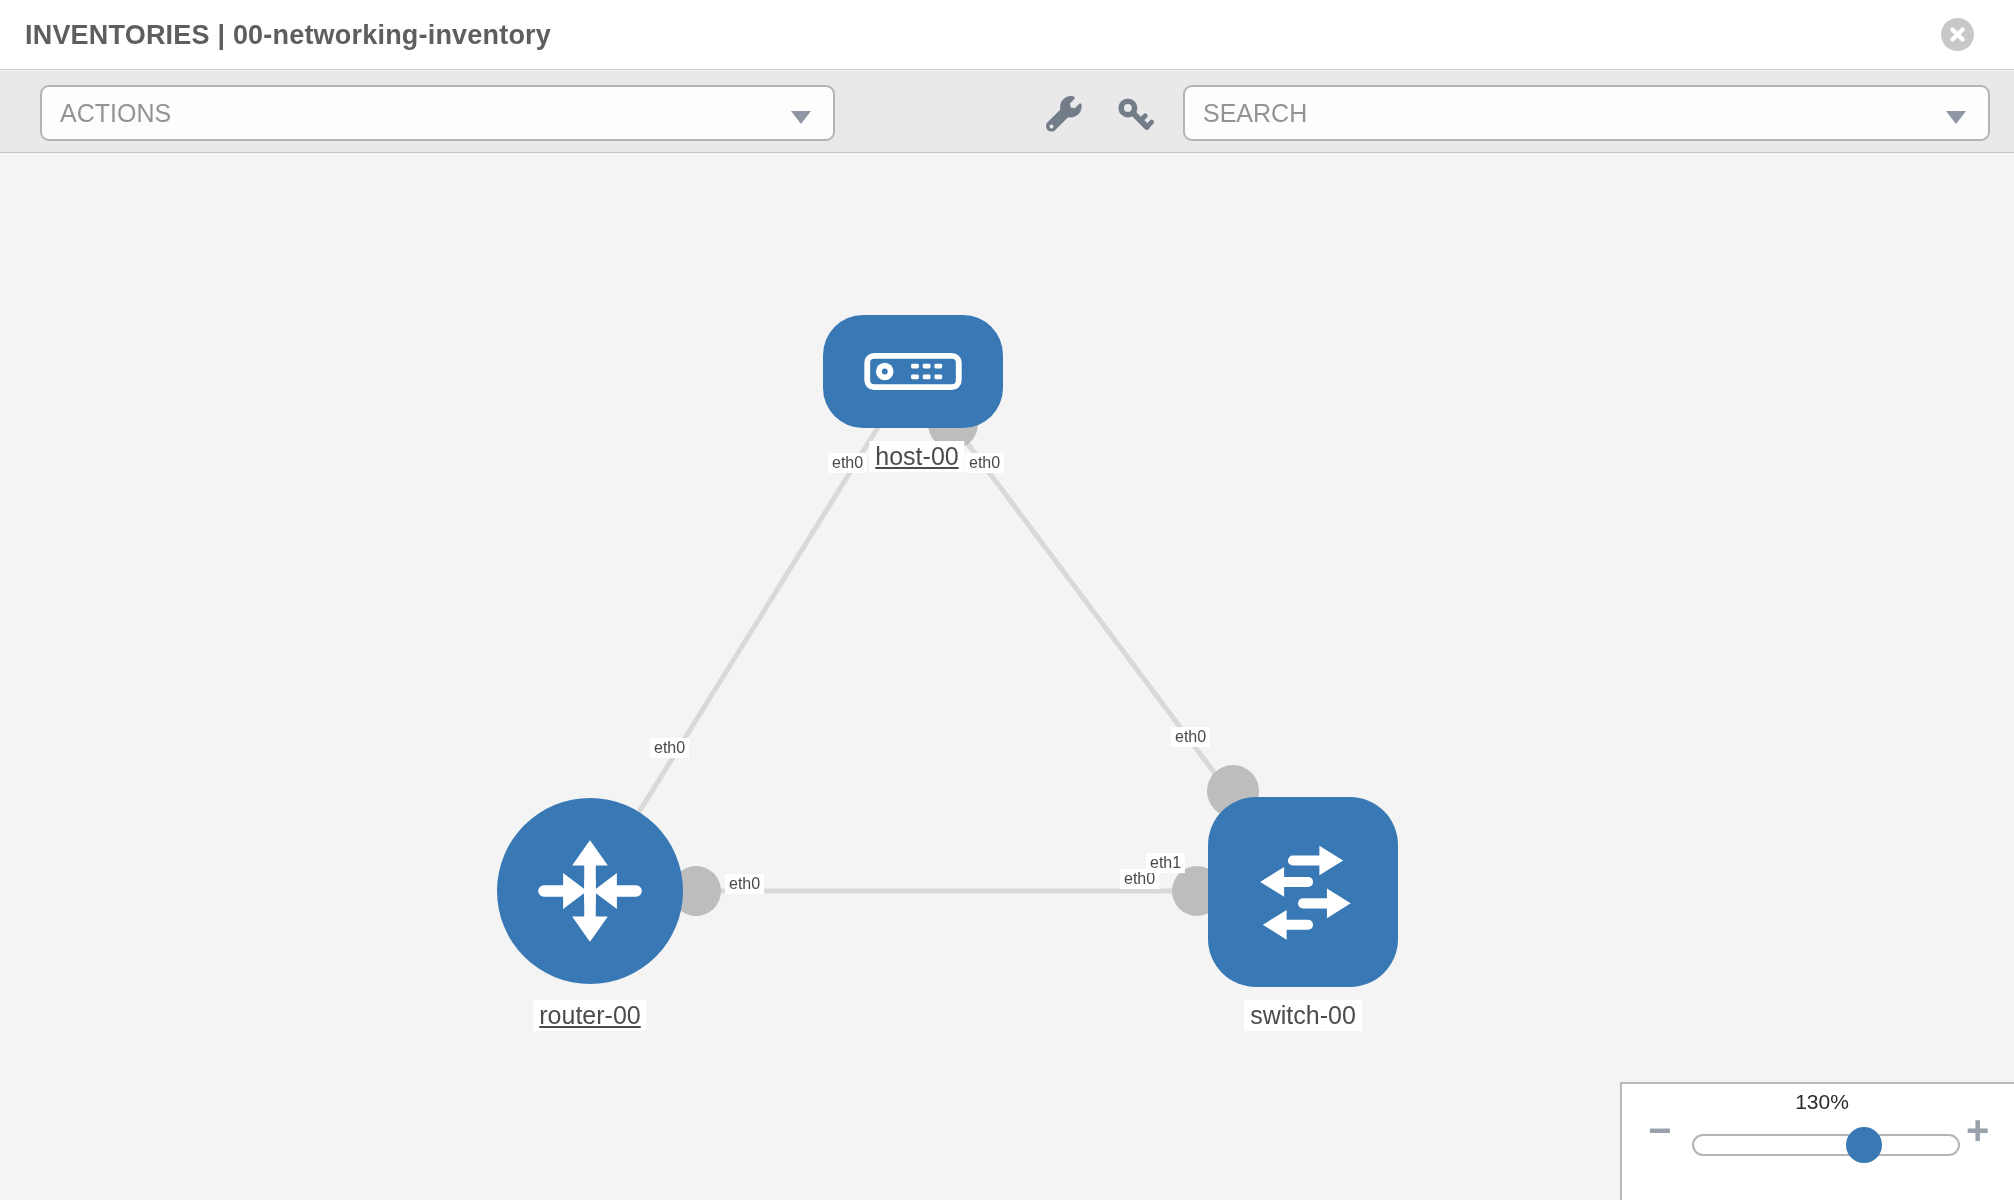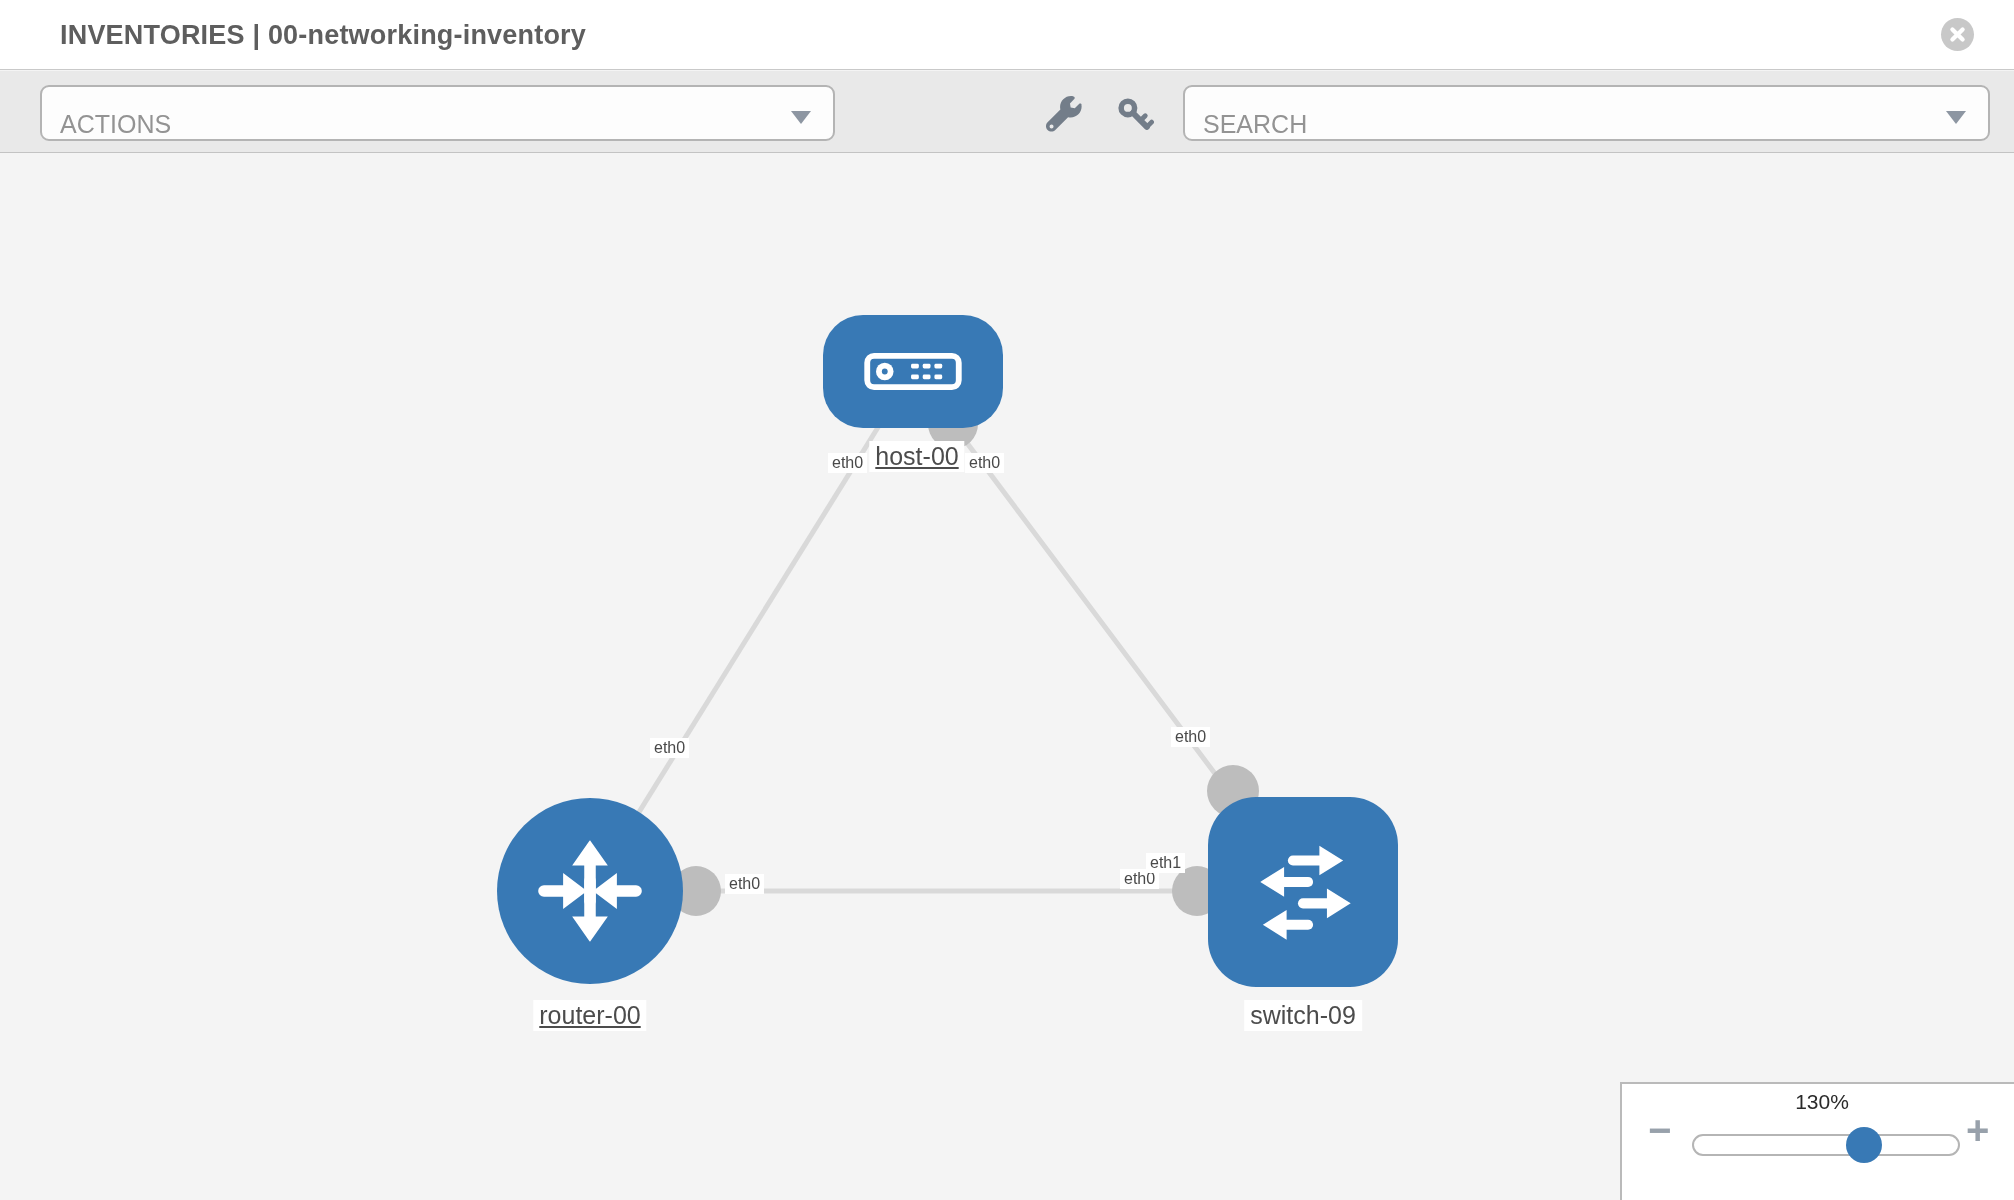--- a/index.html
+++ b/index.html
@@ -4,32 +4,32 @@
 <style>
   * { margin:0; padding:0; box-sizing:border-box; }
   html,body { width:2014px; height:1200px; }
   body { font-family:"Liberation Sans", sans-serif; background:#fff; }
   #app { position:relative; width:2014px; height:1200px; overflow:hidden; background:#f4f4f4; }
 
   
   .header { position:absolute; left:0; top:0; width:2014px; height:70px;
             background:#ffffff; border-bottom:1px solid #c9c9c9; }
   .header-title { position:absolute; left:25px; top:0; height:70px; line-height:70px;
-                  font-size:27px; font-weight:bold; color:#5e5e5e; letter-spacing:0.2px;margin-left:35px; }
+                  font-size:27px; font-weight:bold; color:#5e5e5e; letter-spacing:0.2px; }
   .close-btn { position:absolute; left:1941px; top:18px; width:33px; height:33px;
                border-radius:50%; background:#c8c8c8; cursor:pointer;
                display:flex; align-items:center; justify-content:center; }
   .close-btn svg { width:17px; height:17px; }
 
   
   .toolbar { position:absolute; left:0; top:71px; width:2014px; height:82px;
              background:#e9e9e9; border-bottom:1px solid #c3c3c3; }
   .select-box { position:absolute; top:14px; height:56px; background:#fdfdfd;
                 border:2px solid #b4b4b4; border-radius:9px; cursor:pointer;
-                display:flex; align-items:flex-end; }
+                display:flex; align-items:center; }
   .select-box .label { margin-left:18px; font-size:25px; color:#939393; }
   .caret { position:absolute; right:22px; top:24px; width:0; height:0;
            border-left:10px solid transparent; border-right:10px solid transparent;
            border-top:13px solid #8d96a2; }
   .actions-box { left:40px;  width:795px; }
   .search-box  { left:1183px; width:807px; }
   .tool-icon { position:absolute; top:25px; width:36px; height:36px; cursor:pointer; color:#737d89; }
   .wrench-pos { left:1046px; }
   .key-pos    { left:1116px; }
 
@@ -165,21 +165,21 @@
           <polygon points="86,59 70,49 70,69" stroke-width="2"></polygon>
           <line x1="54" y1="76" x2="34" y2="76"></line>
           <polygon points="20,76 36,66 36,86" stroke-width="2"></polygon>
         </g>
       </svg>
     </span>
   </div>
 
   <div class="node-label" style="left:917px;  top:441px;text-decoration:underline;">host-00</div>
   <div class="node-label" style="left:590px;  top:1000px;text-decoration:underline;">router-00</div>
-  <div class="node-label" style="left:1303px; top:1000px;">switch-09</div>
+  <div class="node-label" style="left:1303px; top:1000px;">switch-00</div>
 
   <div class="iface-label" style="left:828px;  top:453px;">eth0</div>
   <div class="iface-label" style="left:650px;  top:738px;">eth0</div>
   <div class="iface-label" style="left:965px;  top:453px;">eth0</div>
   <div class="iface-label" style="left:1171px; top:727px;">eth0</div>
   <div class="iface-label" style="left:725px;  top:874px;">eth0</div>
   <div class="iface-label" style="left:1120px; top:869px;">eth0</div>
   <div class="iface-label" style="left:1146px; top:853px;">eth1</div>
 
   <div class="zoom-panel">

